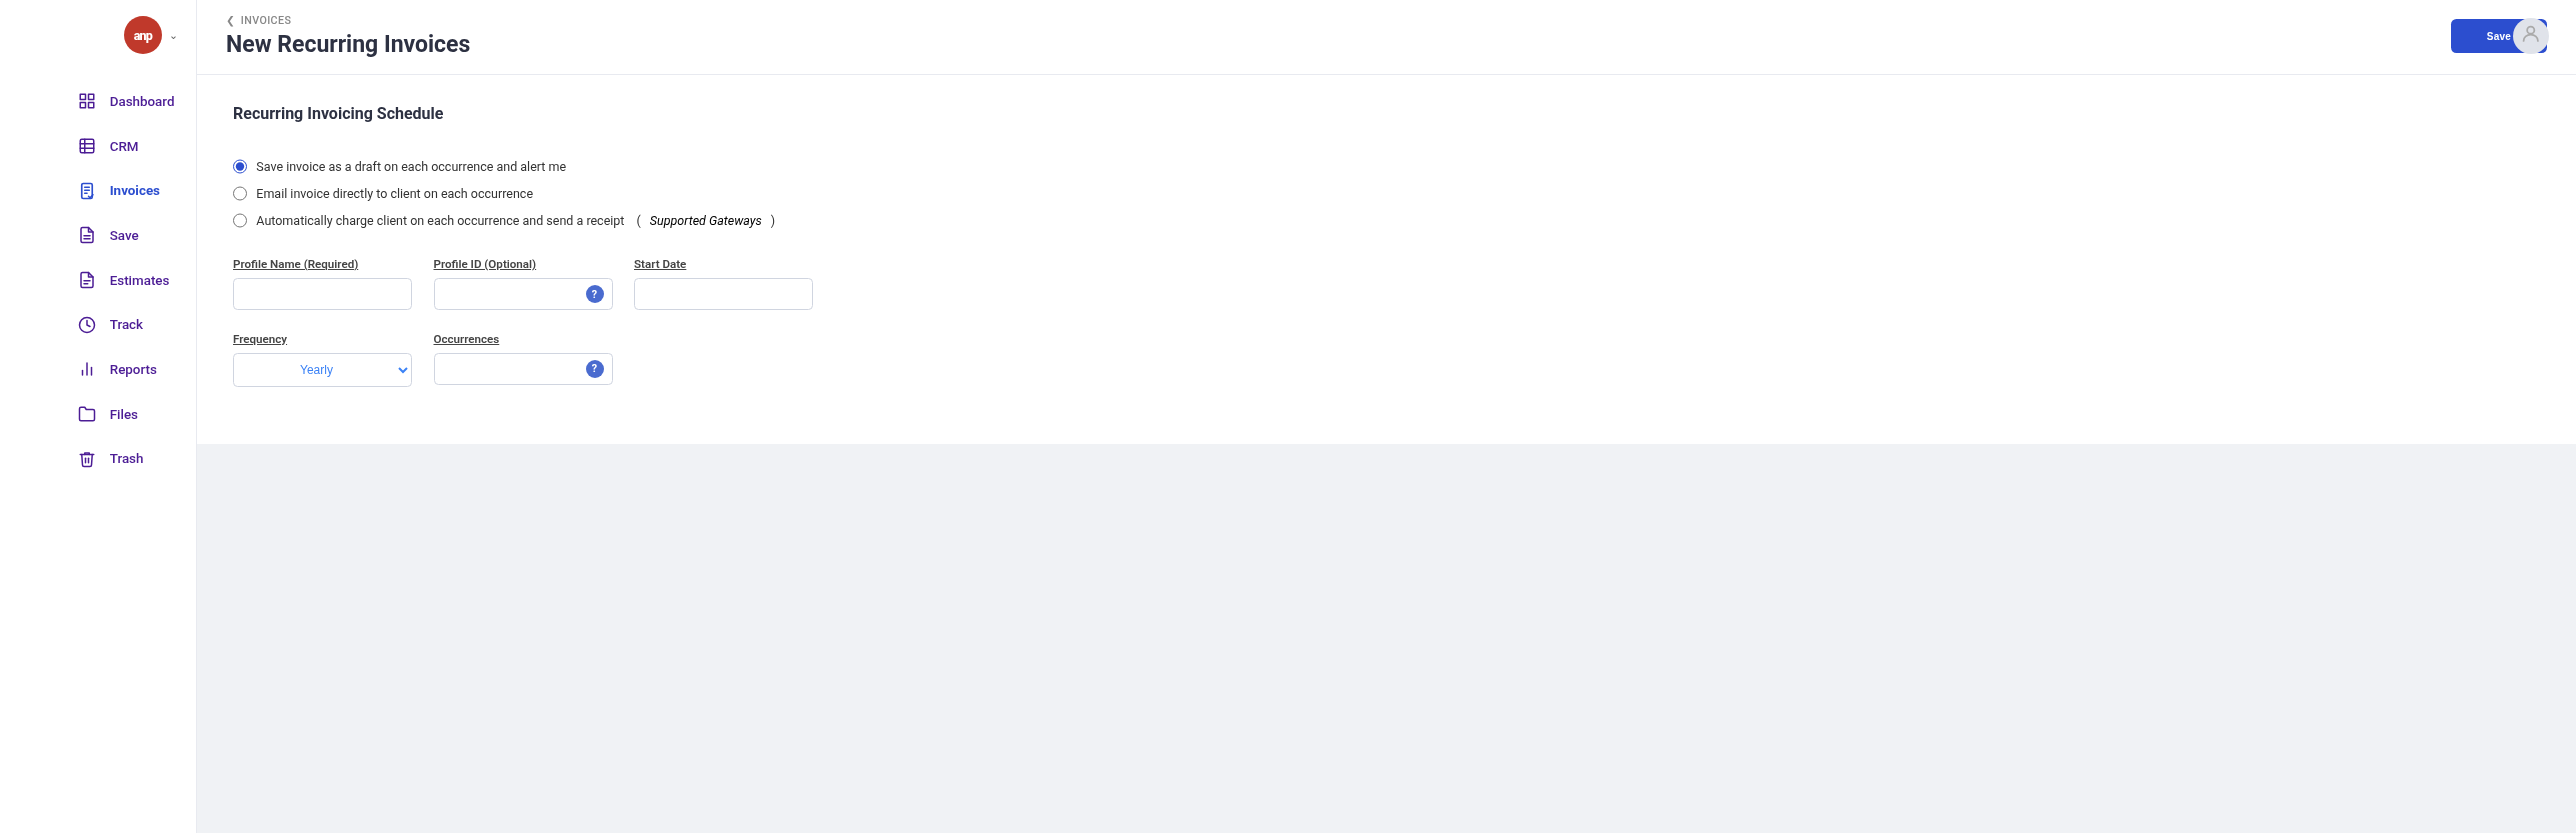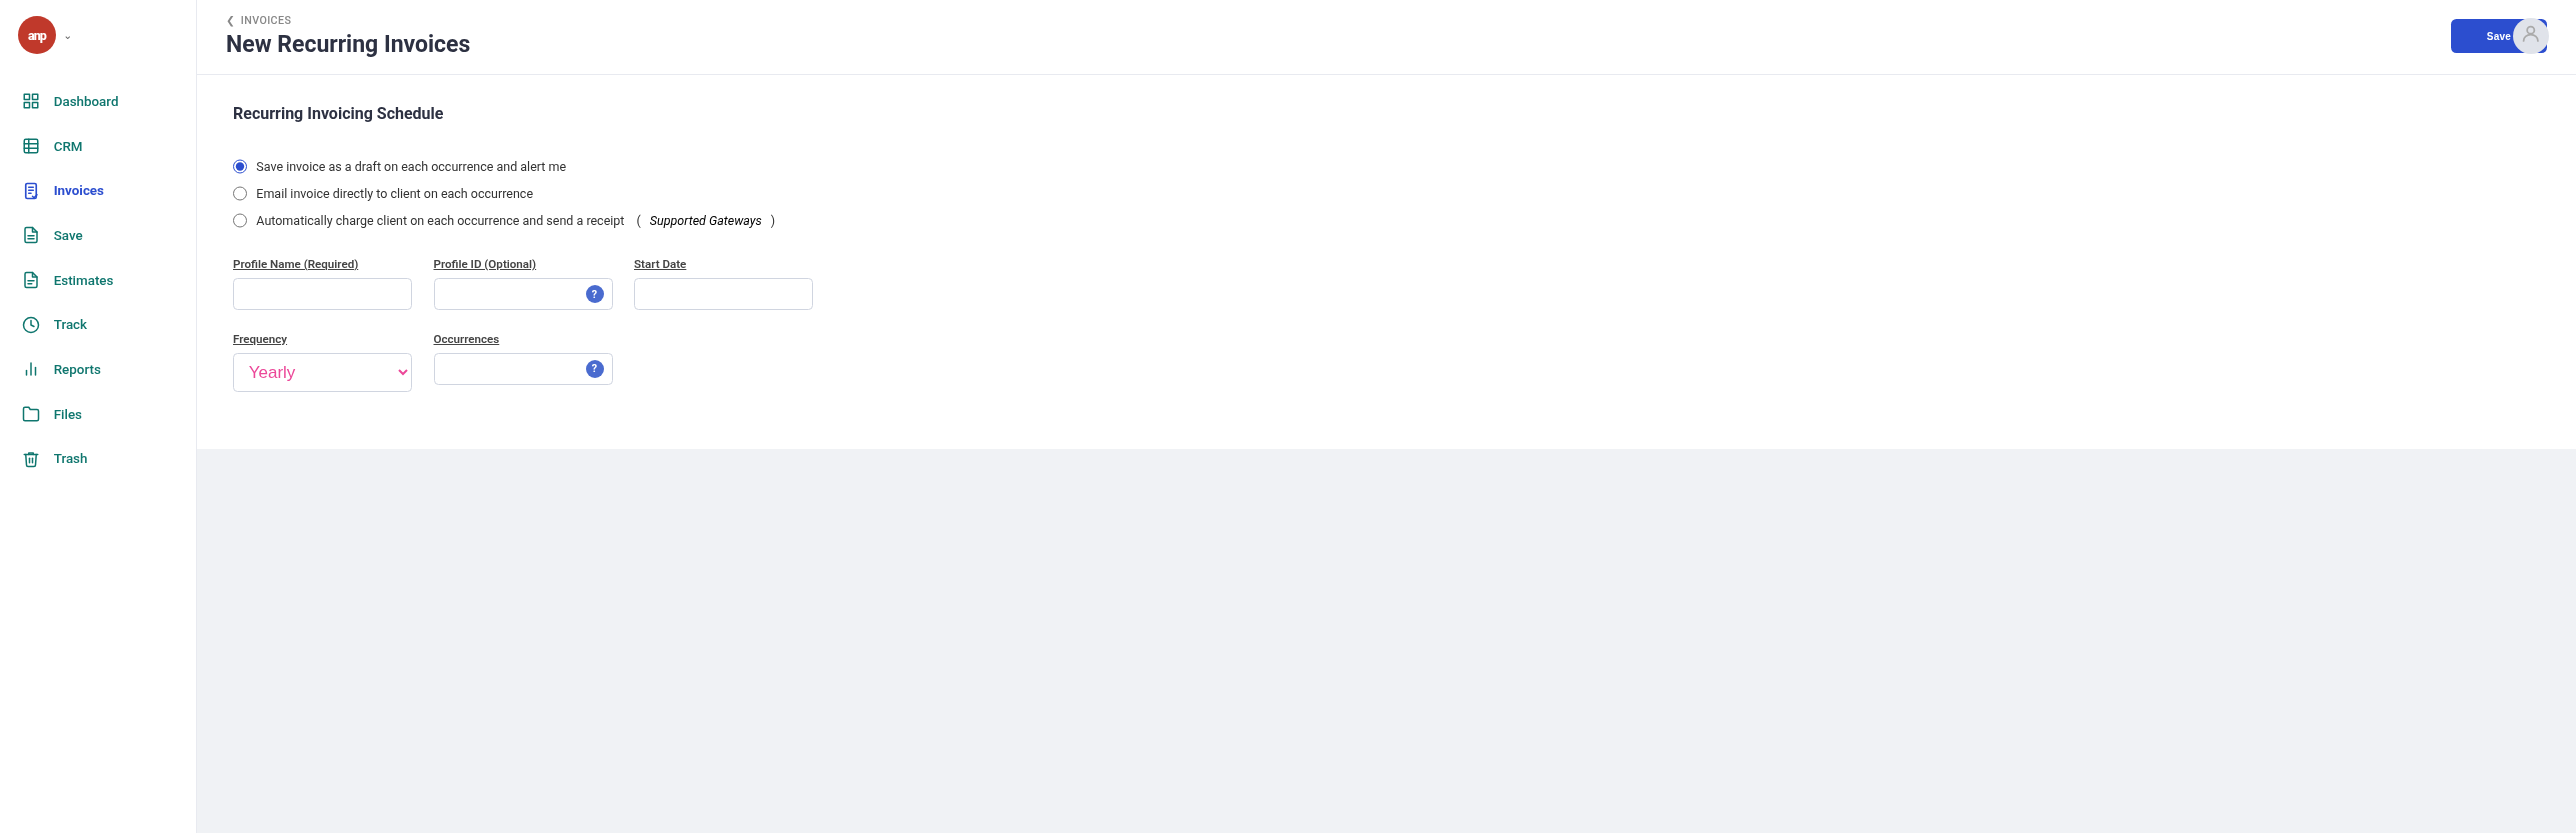--- a/index.html
+++ b/index.html
@@ -8,20 +8,21 @@
     
     .sidebar {
       width: 197px;
       min-width: 197px;
       background: #fff;
       border-right: 0.9px solid #e8eaf0;
       display: flex;
       flex-direction: column;
       height: 100vh;
       overflow-y: auto;
+      align-items: flex-end;
     }
 
     .sidebar-logo {
       display: flex;
       align-items: center;
       padding: 16px 18px;
       gap: 7.2px;
       cursor: pointer;
     }
 
@@ -50,21 +51,21 @@
       flex-direction: column;
       padding: 9px 0;
       flex: 1;
     }
 
     .nav-item {
       display: flex;
       align-items: center;
       gap: 12.5px;
       padding: 12.5px 21.5px;
-      color: #0f766e;
+      color: #4c1d95;
       font-size: 13.4px;
       font-weight: 500;
       cursor: pointer;
       text-decoration: none;
       transition: background 0.15s;
     }
 
     .nav-item.active {
       color: #2c4ecf;
       font-weight: 700;
@@ -244,27 +245,28 @@
       font-size: 10.7px;
       font-weight: 700;
       cursor: pointer;
       flex-shrink: 0;
     }
 
     .field-select {
       border: 0.9px solid #d0d5e0;
       border-radius: 4.5px;
       padding: 8px 10.7px;
-      font-size: 17px;
-      color: #ec4899;
+      font-size: 12px;
+      color: #3b82f6;
       outline: none;
       background: #fff;
       width: 100%;
       appearance: auto;
       cursor: pointer;
+      text-align: center;
     }
 
     .profile-name-group { width: 179px; }
     .profile-id-group { width: 179px; }
     .start-date-group { width: 179px; }
     .frequency-group { width: 179px; }
     .occurrences-group { width: 179px; }
 
     
     .top-right-avatar {

